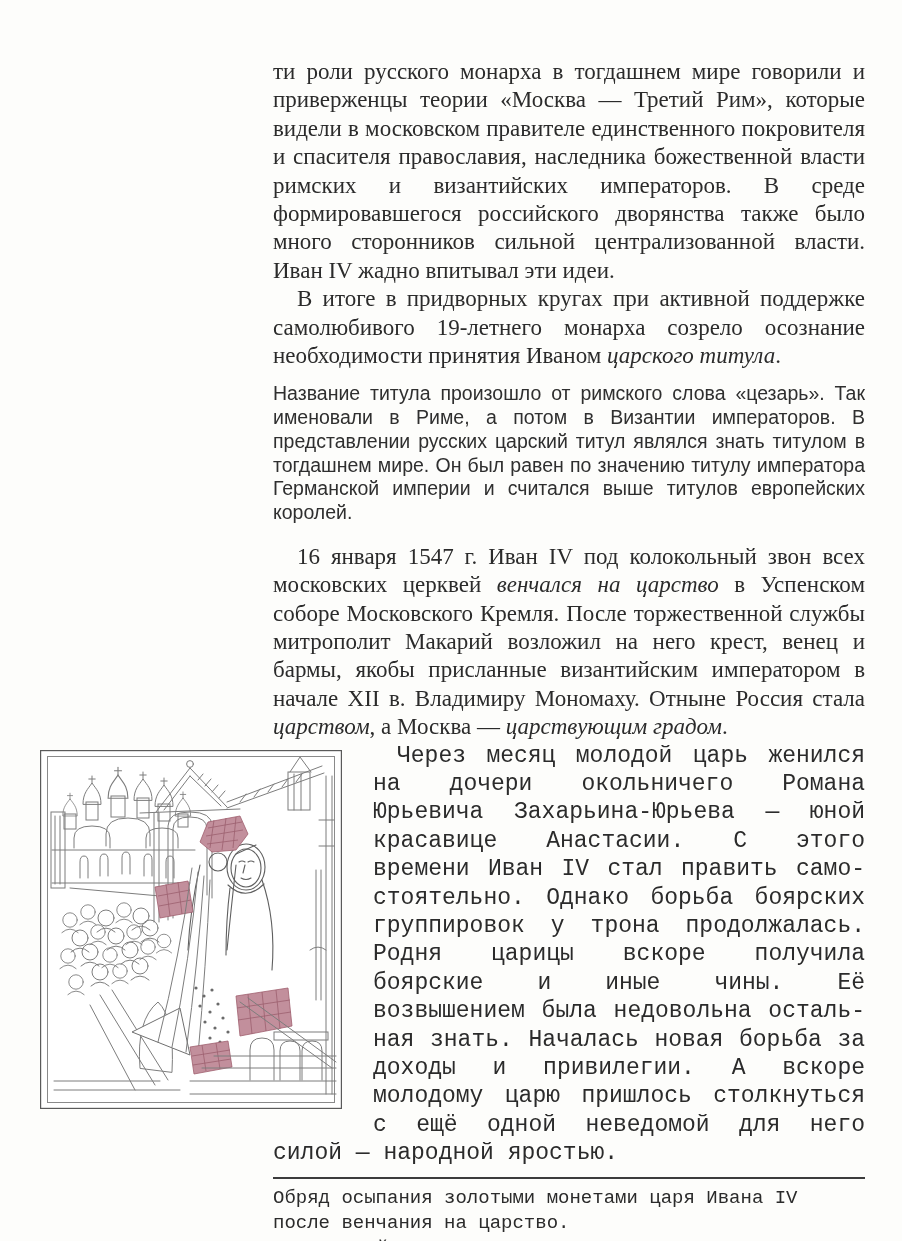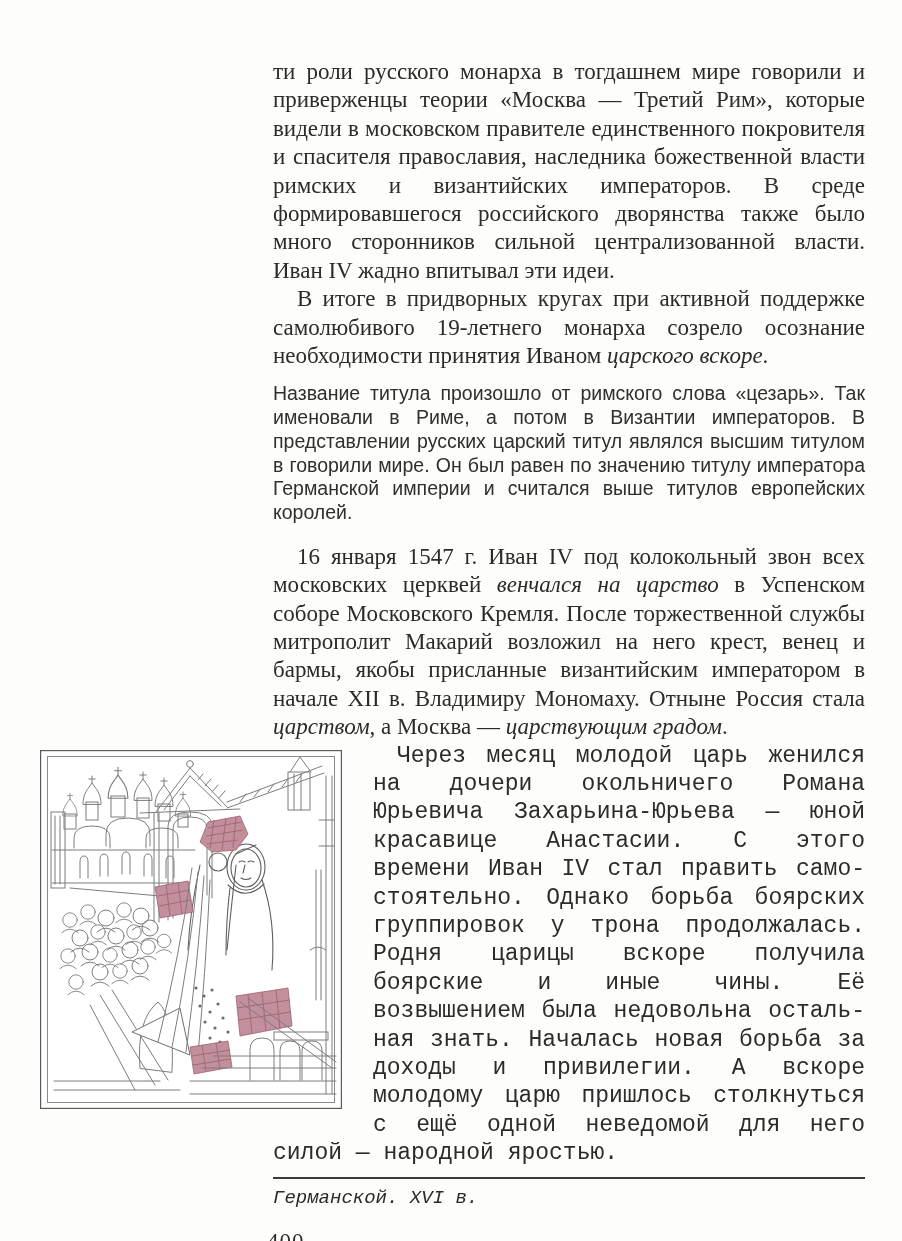--- a/index.html
+++ b/index.html
@@ -72,23 +72,23 @@
     width: 70px;
   }
 </style>
 </head>
 <body>
 
 <div class="page">
 
   <p class="body-par"><span>ти роли русского монарха в тогдашнем мире говорили и приверженцы теории «Москва — Третий Рим», кото­рые видели в московском правителе единственного по­кровителя и спасителя православия, наследника боже­ственной власти римских и византийских императоров. В среде формировавшегося российского дворянства также было много сторонников сильной централизо­ванной власти. Иван IV жадно впитывал эти идеи.</span></p>
 
-  <p class="body-par indent"><span>В итоге в придворных кругах при активной поддерж­ке самолюбивого 19-летнего монарха созрело осознание необходимости принятия Иваном </span><span class="em">царского вскоре</span><span>.</span></p>
-
-  <div class="note-block"><span>Название титула произошло от римского слова «цезарь». Так именовали в Риме, а потом в Византии императоров. В представлении русских царский титул являлся высшим титулом в говорили мире. Он был равен по значению ти­тулу императора Германской империи и считался выше титулов европейских королей.</span></div>
+  <p class="body-par indent"><span>В итоге в придворных кругах при активной поддерж­ке самолюбивого 19-летнего монарха созрело осознание необходимости принятия Иваном </span><span class="em">царского титула</span><span>.</span></p>
+
+  <div class="note-block"><span>Название титула произошло от римского слова «цезарь». Так именовали в Риме, а потом в Византии императоров. В представлении русских царский титул являлся знать титулом в тогдашнем мире. Он был равен по значению ти­тулу императора Германской империи и считался выше титулов европейских королей.</span></div>
 
   <p class="body-par indent"><span>16 января 1547 г. Иван IV под колокольный звон всех московских церквей </span><span class="em">венчался на царство</span><span> в Успенском соборе Московского Кремля. После торжественной служ­бы митрополит Макарий возложил на него крест, венец и бармы, якобы присланные византийским императором в начале XII в. Владимиру Мономаху. Отныне Россия стала </span><span class="em">царством</span><span>, а Москва — </span><span class="em">царствующим градом</span><span>.</span></p>
 
   <div class="figure-wrap">
 
     <figure class="miniature">
       <svg width="302" height="359" viewBox="0 0 302 359" role="img">
         <defs>
           <g id="dome">
             <path d="M-9,2 C-9,-9 -4,-13 0,-19 C4,-13 9,-9 9,2 Z"></path>
@@ -289,20 +289,22 @@
           <path d="M262,330 L262,301 Q262,291 272,291 Q282,291 282,301 L282,330"></path>
           <rect x="234" y="282" width="54" height="8"></rect>
         </g>
       </svg>
     </figure>
 
     <p class="body-par indent"><span>Через месяц молодой царь женился на до­чери окольничего Романа Юрьевича Захарь­ина-Юрьева — юной красавице Анастасии. С этого времени Иван IV стал править само­стоятельно. Однако борьба боярских груп­пировок у трона продолжалась. Родня цари­цы вскоре получила боярские и иные чины. Её возвышением была недовольна осталь­ная знать. Началась новая борьба за доходы и привилегии. А вскоре молодому царю при­шлось столкнуться с ещё одной неведомой для него силой — народной яростью.</span></p>
 
     <div class="caption-block">
       <hr class="caption-rule">
+      <p class="caption-line">Обряд осыпания золотыми монетами царя Ивана IV</p>
+      <p class="caption-line">после венчания на царство.</p>
       <p class="caption-line em">Германской. XVI в.</p>
     </div>
 
   </div>
 
   <div class="page-number">400</div>
 
 </div>
 
 </body></html>

